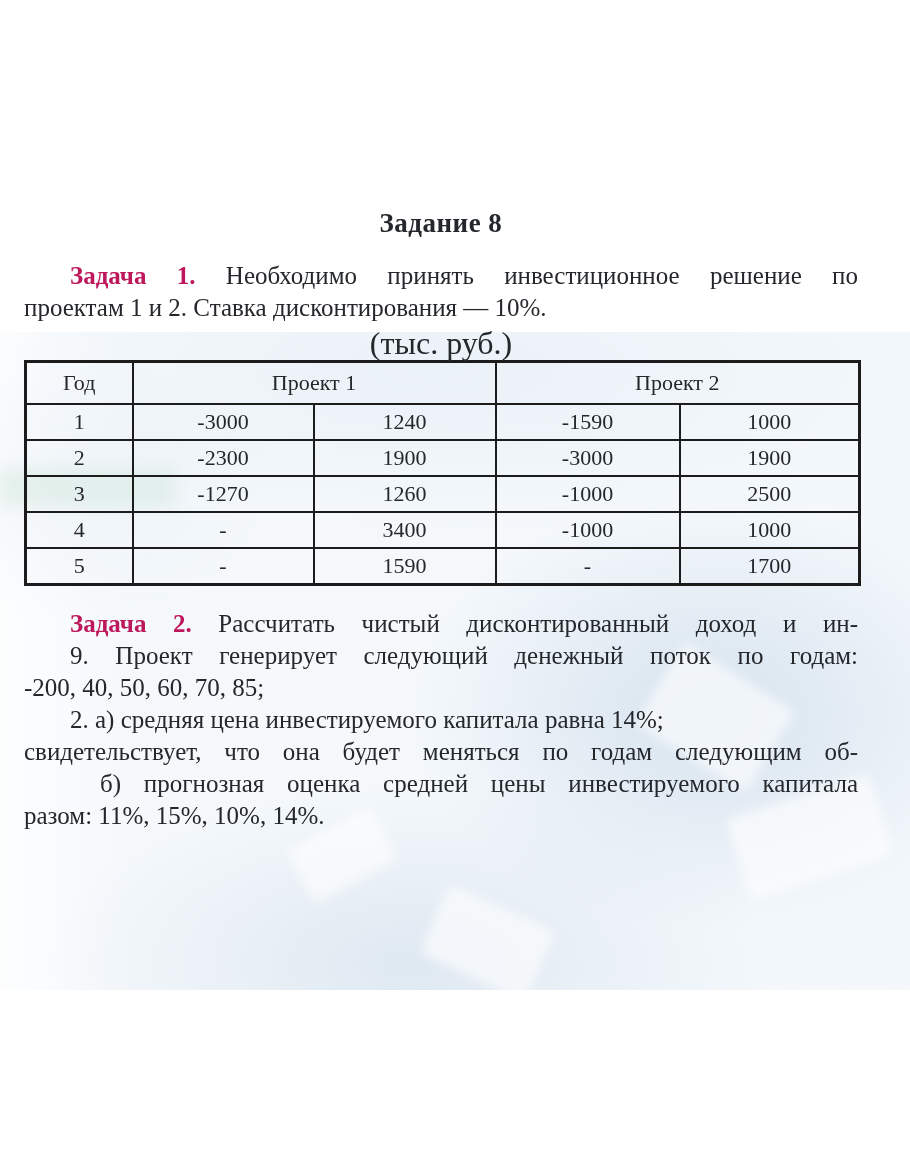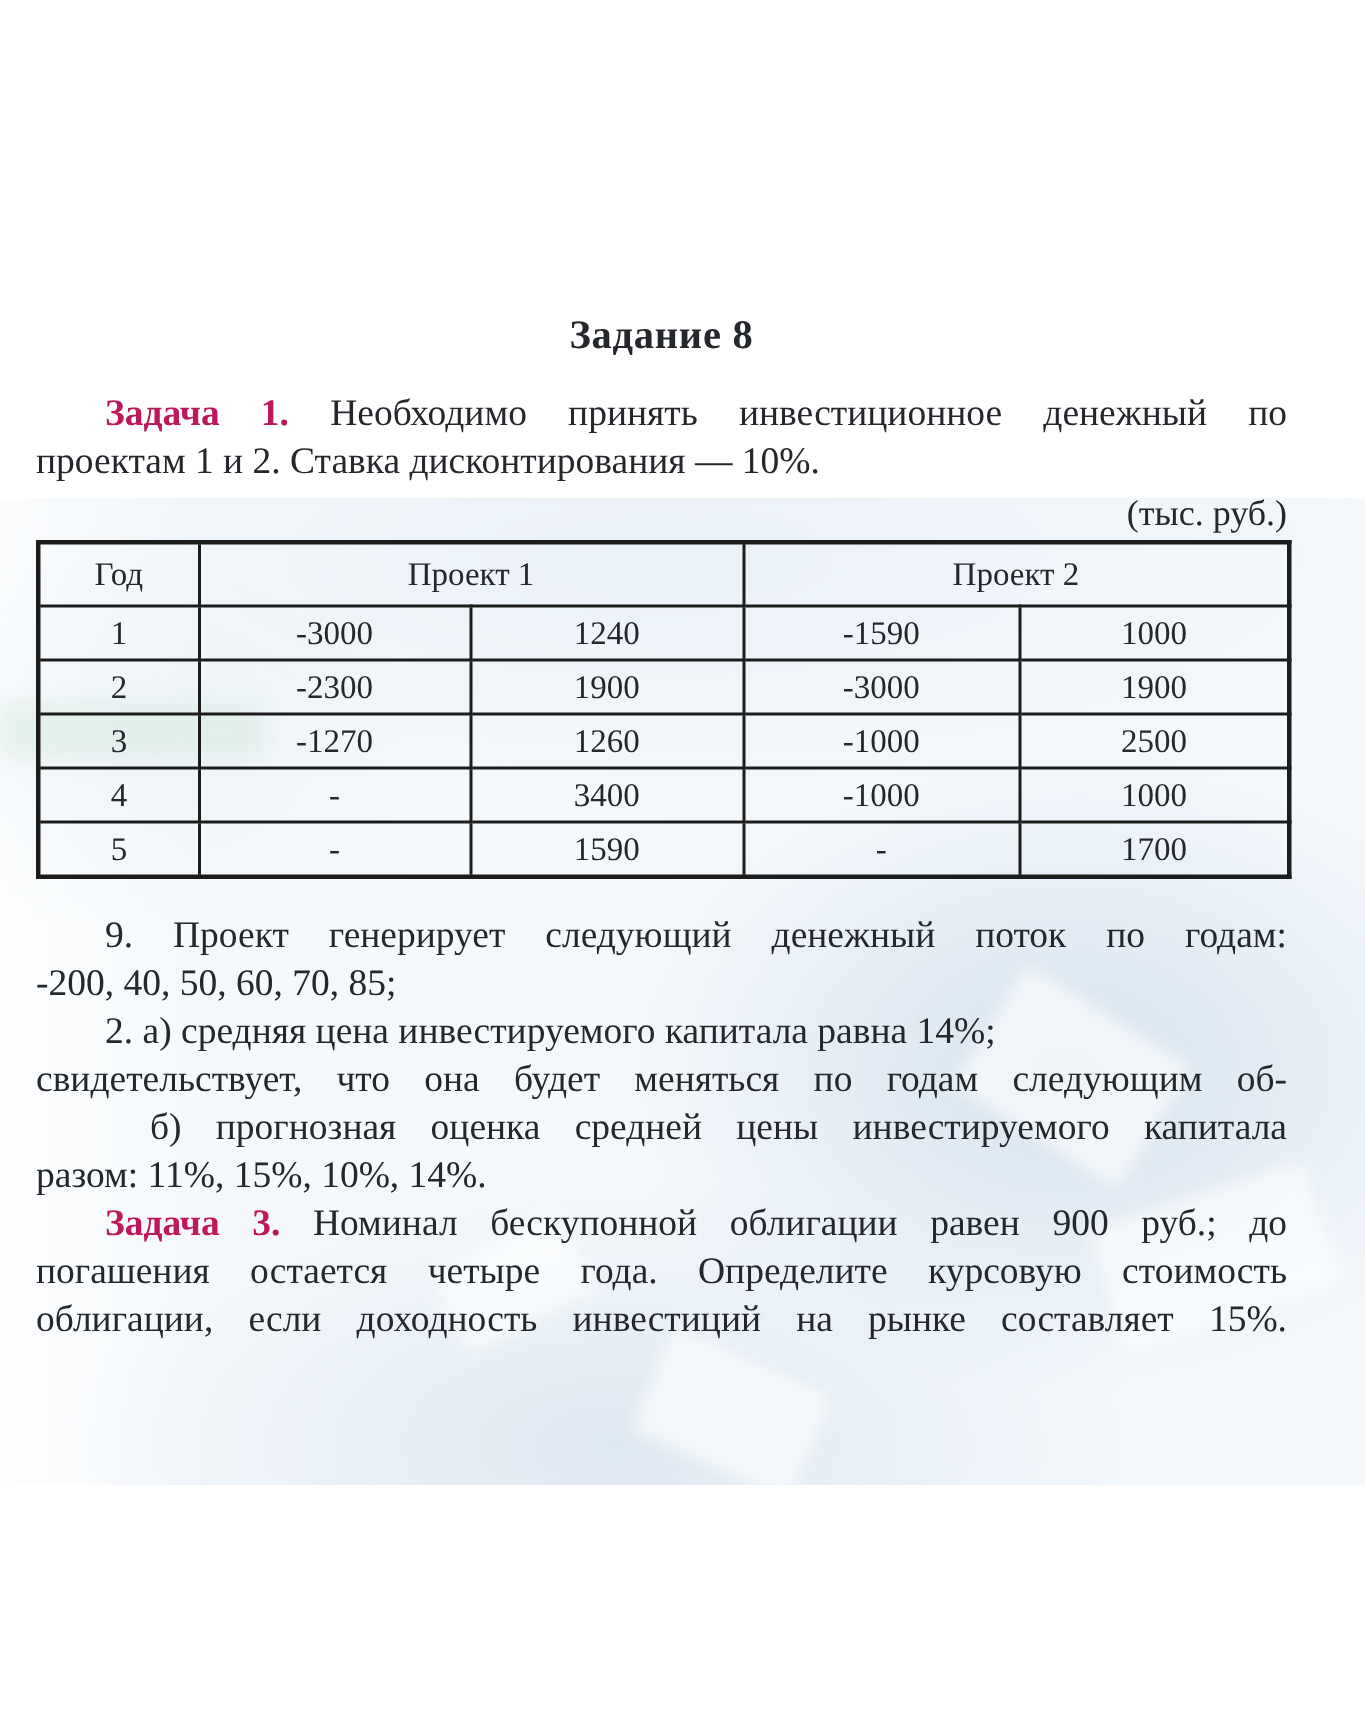--- a/index.html
+++ b/index.html
@@ -26,21 +26,21 @@
 
   .content{position:absolute;left:24px;top:0;width:834px;}
   .title{margin:206px 0 0 0;font-size:27px;font-weight:bold;text-align:center;line-height:34px;letter-spacing:0.5px;}
   .para{margin:0;}
   .para.task1{margin-top:20px;}
   .para.task2{margin-top:22px;}
   .line{font-size:25px;line-height:32px;}
   .just{text-align:justify;text-align-last:justify;}
   .indent{padding-left:46px;}
   .indent2{padding-left:76px;}
-  .caption{margin-top:4px;font-size:24px;line-height:30px;text-align:right;}
+  .caption{margin-top:4px;font-size:32px;line-height:30px;text-align:center;}
   b{font-weight:bold;color:#be185d;}
 
   table.data{
     border-collapse:collapse;table-layout:fixed;width:834px;margin-top:2px;
     border:3px solid #1c1c1c;background:transparent;
   }
   table.data th, table.data td{
     border:2px solid #1c1c1c;text-align:center;vertical-align:middle;
     font-size:22px;font-weight:normal;padding:0;color:#24272b;
   }
@@ -57,21 +57,21 @@
   <div class="wm wm2"></div>
   <div class="wm wm3"></div>
   <div class="wm wm4"></div>
   <div class="wm-green"></div>
 
   <div class="content">
 
     <h1 class="title">Задание 8</h1>
 
     <div class="para task1">
-      <div class="line indent just"><b>Задача 1.</b><span> Необходимо принять инвестиционное денежный по</span></div>
+      <div class="line indent just"><b>Задача 1.</b><span> Необходимо принять инвестиционное решение по</span></div>
       <div class="line">проектам 1 и 2. Ставка дисконтирования — 10%.</div>
     </div>
 
     <div class="caption">(тыс. руб.)</div>
 
     <table class="data">
       <colgroup>
         <col style="width:107px">
           <col style="width:181px">
           <col style="width:182px">
@@ -118,28 +118,24 @@
           <td>5</td>
           <td>-</td>
           <td>1590</td>
           <td>-</td>
           <td>1700</td>
         </tr>
       </tbody>
     </table>
 
     <div class="para task2">
+      <div class="line indent just"><b>Задача 2.</b><span> Рассчитать чистый дисконтированный доход и ин-</span></div>
       <div class="line indent just">9. Проект генерирует следующий денежный поток по годам:</div>
       <div class="line">-200, 40, 50, 60, 70, 85;</div>
       <div class="line indent">2. а) средняя цена инвестируемого капитала равна 14%;</div>
       <div class="line just">свидетельствует, что она будет меняться по годам следующим об-</div>
       <div class="line indent2 just">б) прогнозная оценка средней цены инвестируемого капитала</div>
       <div class="line">разом: 11%, 15%, 10%, 14%.</div>
     </div>
 
-    <div class="para task3">
-      <div class="line indent just"><b>Задача 3.</b><span> Номинал бескупонной облигации равен 900 руб.; до</span></div>
-      <div class="line just">погашения остается четыре года. Определите курсовую стоимость</div>
-      <div class="line just">облигации, если доходность инвестиций на рынке составляет 15%.</div>
-    </div>
 
   </div>
 </div>
 
 </body></html>

